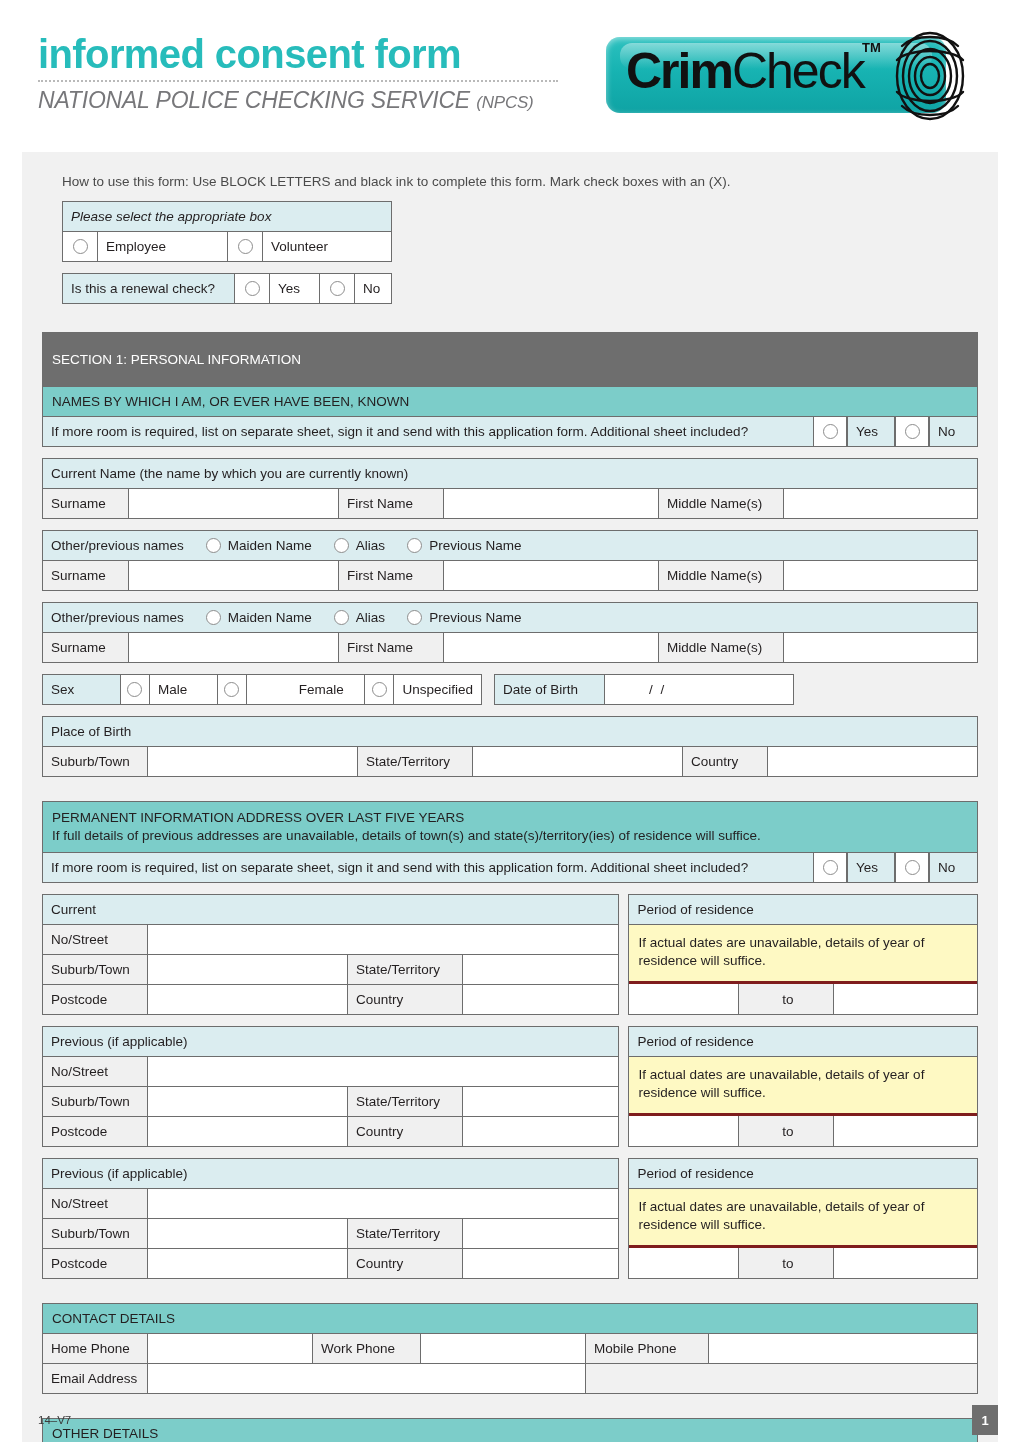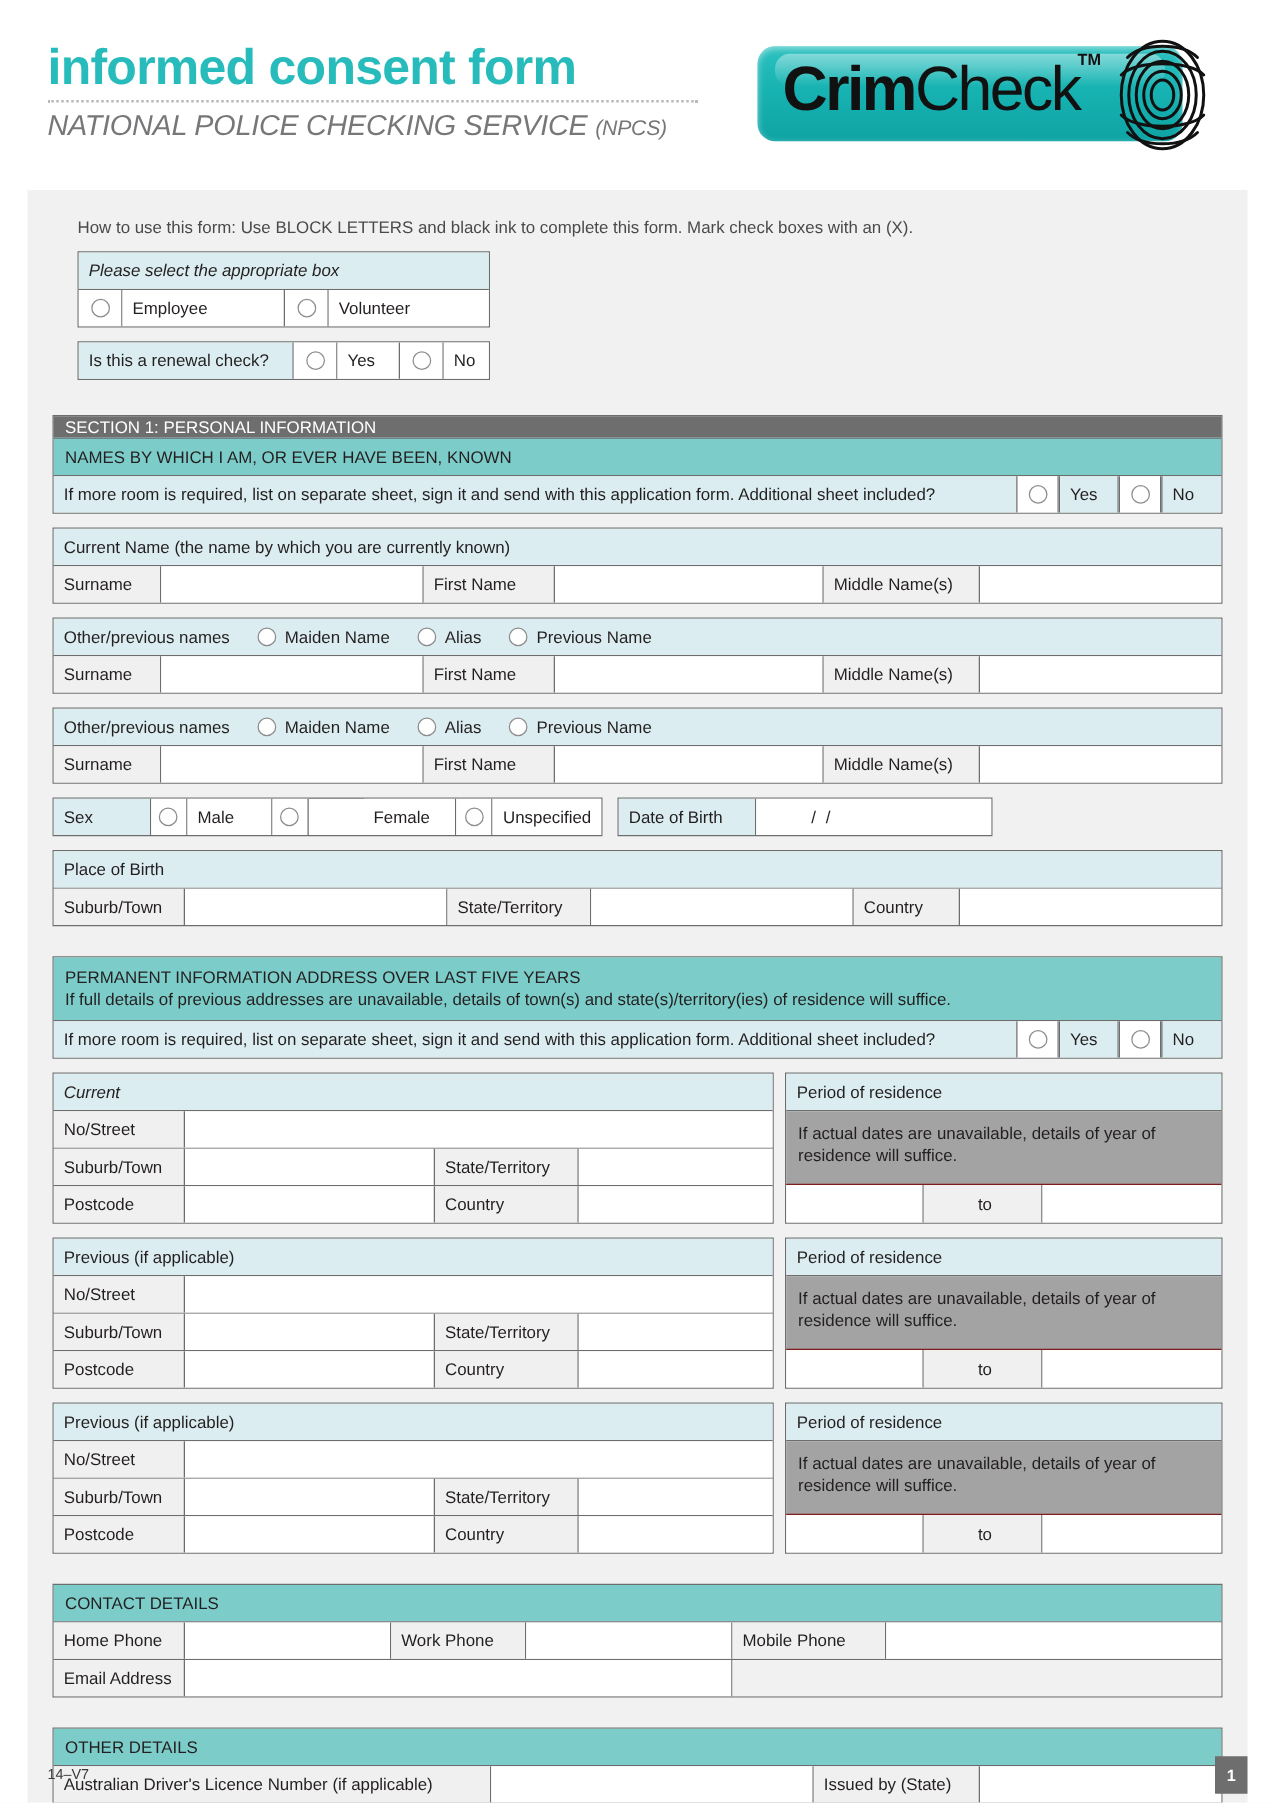--- a/index.html
+++ b/index.html
@@ -193,36 +193,36 @@
 
   
   .select-box { width: 330px; margin-left: 20px; }
   .renewal-box { width: 330px; margin-left: 20px; }
 
   
   .section-head {
     background: #6e6e6e;
     color: #ffffff;
     font-size: 13.5px;
-    padding: 1px 9px;
+    padding: 19px 9px;
     box-sizing: border-box;
   }
   .teal-head {
     background: #7ccdc9;
     color: #231f20;
     font-size: 13.5px;
     padding: 7px 9px;
     box-sizing: border-box;
   }
 
   
   .addr-wrap { display: flex; gap: 9px; margin-bottom: 11px; }
   .addr-left  { width: 608px; border: 1px solid #6d6d6d; background:#fff; box-sizing: border-box;}
   .addr-right { width: 368px; border: 1px solid #6d6d6d; background:#fff; box-sizing: border-box;}
-  .addr-note  { background: #a3a3a3; font-size: 13.5px; padding: 9px; line-height: 18px; box-sizing: border-box; height: 59px; border-bottom: 1px solid #7f1d1d;}
+  .addr-note  { background: #fef9c3; font-size: 13.5px; padding: 9px; line-height: 18px; box-sizing: border-box; height: 59px; border-bottom: 3px solid #7f1d1d;}
   .addr-period-row { display: flex; }
   .addr-period-row .cell { min-height: 30px; padding-left: 11px; }
 
   
   .footer {
     position: absolute;
     left: 0;
     top: 1405px;
     width: 1020px;
     height: 37px;
@@ -458,21 +458,21 @@
       <div class="cell radio-cell" style="width:34px; border-left:1px solid #6d6d6d;">
           <span class="radio"></span>
         </div>
       <div class="cell blue" style="width:48px; border-left:1px solid #6d6d6d;">No</div>
     </div>
   </div>
 
   <div class="addr-wrap">
     <div class="addr-left">
       <div class="row">
-        <div class="cell blue" style="width:100%;font-style:italic;">Current</div>
+        <div class="cell blue" style="width:100%;">Current</div>
       </div>
       <div class="row">
         <div class="cell lbl" style="width:105px;">No/Street</div>
         <div class="cell inp" style="flex:1;"></div>
       </div>
       <div class="row">
         <div class="cell lbl" style="width:105px;">Suburb/Town</div>
         <div class="cell inp" style="width:200px;"></div>
         <div class="cell lbl" style="width:115px;">State/Territory</div>
         <div class="cell inp" style="flex:1;"></div>

